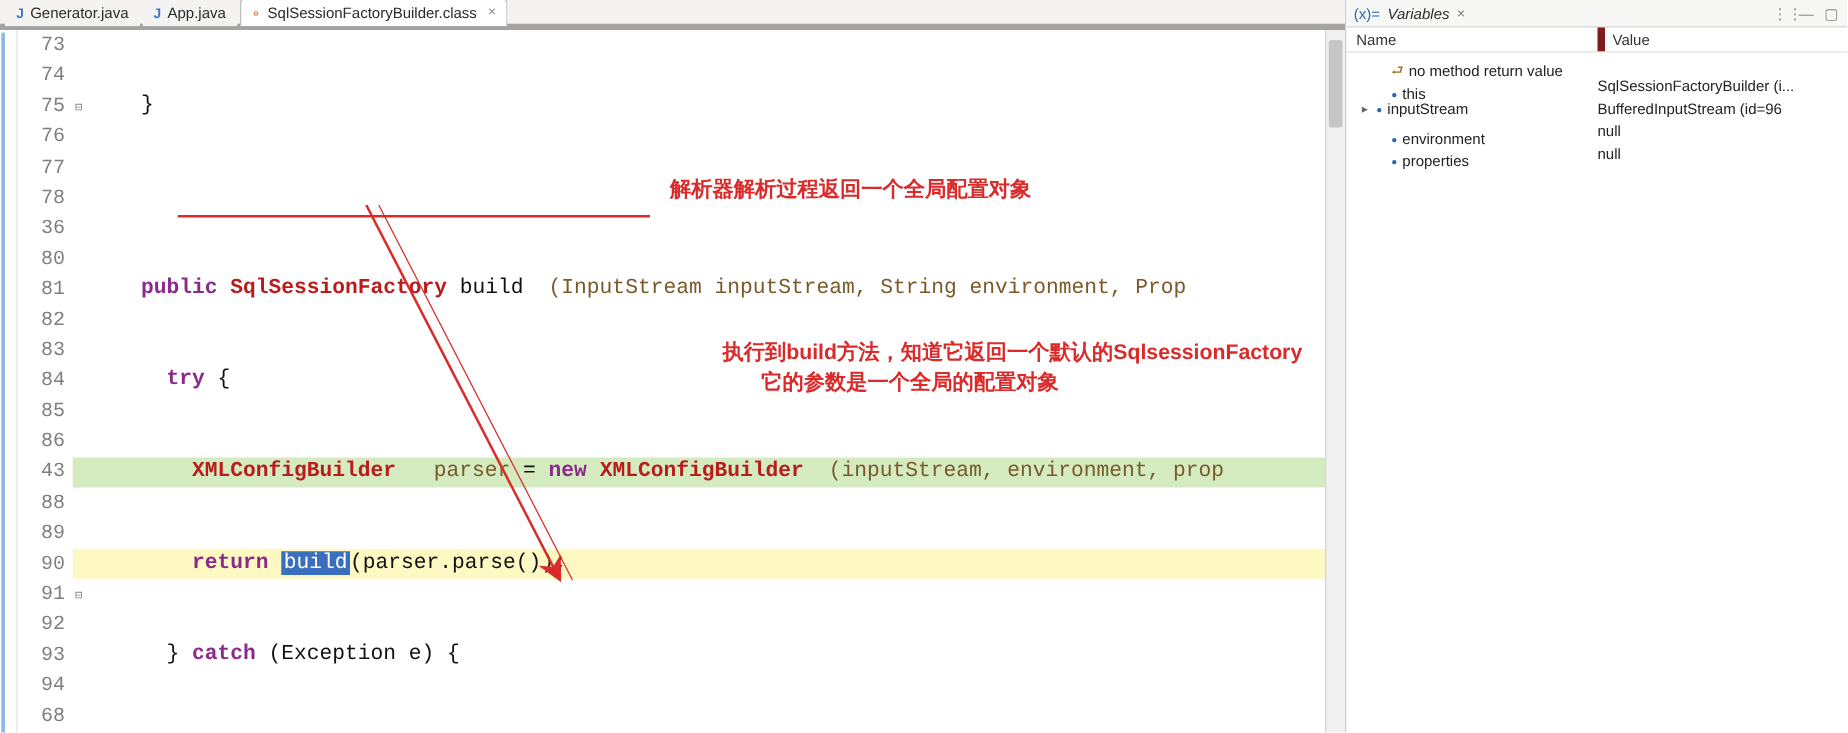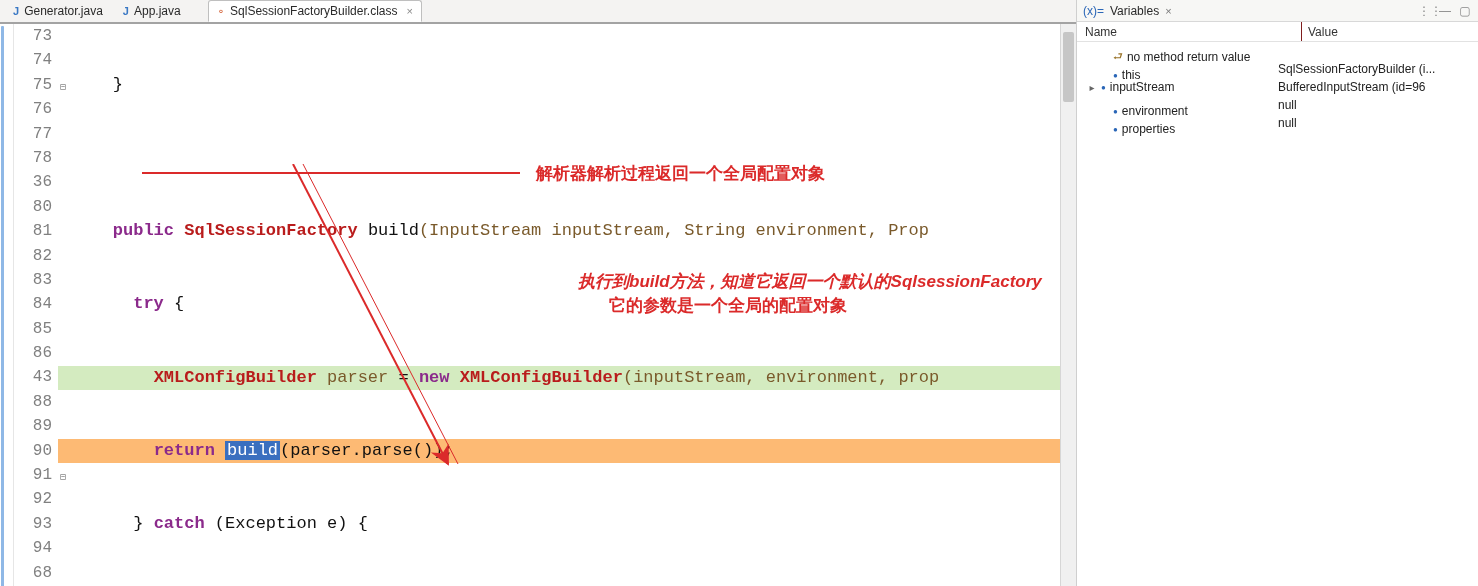--- a/index.html
+++ b/index.html
@@ -23,42 +23,41 @@
   background: #fff;
   display: flex;
   flex-direction: column;
 }
 
 .tab-bar {
   height: 24px;
   display: flex;
   align-items: center;
   background: #f4f3f2;
-  border-bottom: 2px solid #a3a3a3;
+  border-bottom: 5px solid #a3a3a3;
   padding-left: 4px;
   gap: 2px;
 }
 .tab {
   height: 22px;
   display: flex;
   align-items: center;
   gap: 5px;
   padding: 0 8px;
   background: #f4f3f2;
   border-top-left-radius: 3px;
   border-top-right-radius: 3px;
   border: 1px solid transparent;
   color: #2a2a2a;
   cursor: pointer;
   font-size: 12px;
 }
 .tab.active {
   background: #fff;
   border-color: #bfbfbf #bfbfbf #fff #bfbfbf;
-  margin-left: 16px;
 }
 .tab .close-x {
   font-size: 11px;
   color: #888;
   margin-left: 4px;
 }
 .ficon-java::before { content: "J"; color: #3a78c4; font-weight: bold; font-size: 11px; }
 .ficon-class::before { content: "⚬"; color: #d4643a; font-size: 10px; }
 
 .code-wrap {
@@ -108,26 +107,26 @@
   font-family: Consolas, "Courier New", monospace;
   font-size: 17px;
   line-height: 24.4px;
   color: #111;
   position: relative;
   overflow: hidden;
   white-space: pre;
 }
 .code .row { height: 24.4px; padding-left: 14px; }
 .code .row.hl-green { background: #d4ebc0; }
-.code .row.hl-blue  { background: #fdba74; }
+.code .row.hl-blue  { background: #fef9c3; }
 
 
 .kw   { color: #8b2a8b; font-weight: bold; }   
 .type { color: #b91c1c; font-weight: bold; }   
-.var  { color: #7a5a2b; }                      
+.var  { color: #7a5a2b; padding-left: 20px; }                      
 .sel  { background: #3a6fbf; color: #fff; padding: 0 2px; }
 
 
 .annot {
   position: absolute;
   color: #db2a2a;
   font-family: "Microsoft YaHei", "SimSun", sans-serif;
   font-size: 17px;
   font-weight: 600;
   pointer-events: none;
@@ -164,33 +163,33 @@
 }
 .vars-titlebar {
   height: 22px;
   display: flex; align-items: center;
   padding: 0 6px;
   background: #f7f7f5;
   border-bottom: 1px solid #d8d8d8;
   gap: 6px;
   font-size: 12px;
 }
-.vars-titlebar .title { color: #2a2a2a; }
+.vars-titlebar .title { color: #2a2a2a; font-style: italic; }
 .vars-titlebar .x { font-size: 11px; color: #777; cursor: pointer; }
 .vars-titlebar .spacer { flex: 1; }
 .vars-titlebar .winbtn { width: 14px; text-align: center; color: #888; cursor: pointer; }
 
 .vars-header {
   height: 20px;
   display: flex;
   border-bottom: 1px solid #e2e2e2;
   font-size: 12px;
   color: #333;
 }
-.vars-header .col-name  { width: 225px; padding-left: 8px; border-right: 1px solid #7f1d1d; display:flex; align-items:center; }
+.vars-header .col-name  { width: 207px; padding-left: 8px; border-right: 6px solid #7f1d1d; display:flex; align-items:center; }
 .vars-header .col-value { flex: 1; padding-left: 6px; display:flex; align-items:center; }
 
 .vars-body { flex: 1; overflow: hidden; }
 .var-row {
   height: 18px;
   display: flex;
   align-items: center;
   font-size: 12px;
   color: #222;
 }
@@ -277,24 +276,24 @@
       
       
       
 
       
       <svg class="arrow-svg" style="left:84px; top:147px;" width="380" height="8">
         <line x1="0" y1="2" x2="378" y2="2" stroke="#db2a2a" stroke-width="2"></line>
       </svg>
 
       
-      <div class="annot" style="left:478px; top:138px;">解析器解析过程返回一个全局配置对象</div>
-
-      
-      <div class="annot" style="left:520px; top:246px;font-style:italic;">执行到build方法，知道它返回一个默认的SqlsessionFactory</div>
+      <div class="annot" style="left:478px; top:116px;">解析器解析过程返回一个全局配置对象</div>
+
+      
+      <div class="annot" style="left:520px; top:246px;">执行到build方法，知道它返回一个默认的SqlsessionFactory</div>
       <div class="annot" style="left:551px; top:270px;">它的参数是一个全局的配置对象</div>
 
       
       <svg class="arrow-svg" style="left:200px; top:140px;" width="220" height="320">
         <defs>
           <marker id="ah" markerWidth="12" markerHeight="12" refX="9" refY="5" orient="auto">
             <path d="M0,0 L10,5 L0,10 L3,5 z" fill="#db2a2a"></path>
           </marker>
         </defs>
         <line x1="35" y1="0" x2="190" y2="300" stroke="#db2a2a" stroke-width="2" marker-end="url(#ah)"></line>

